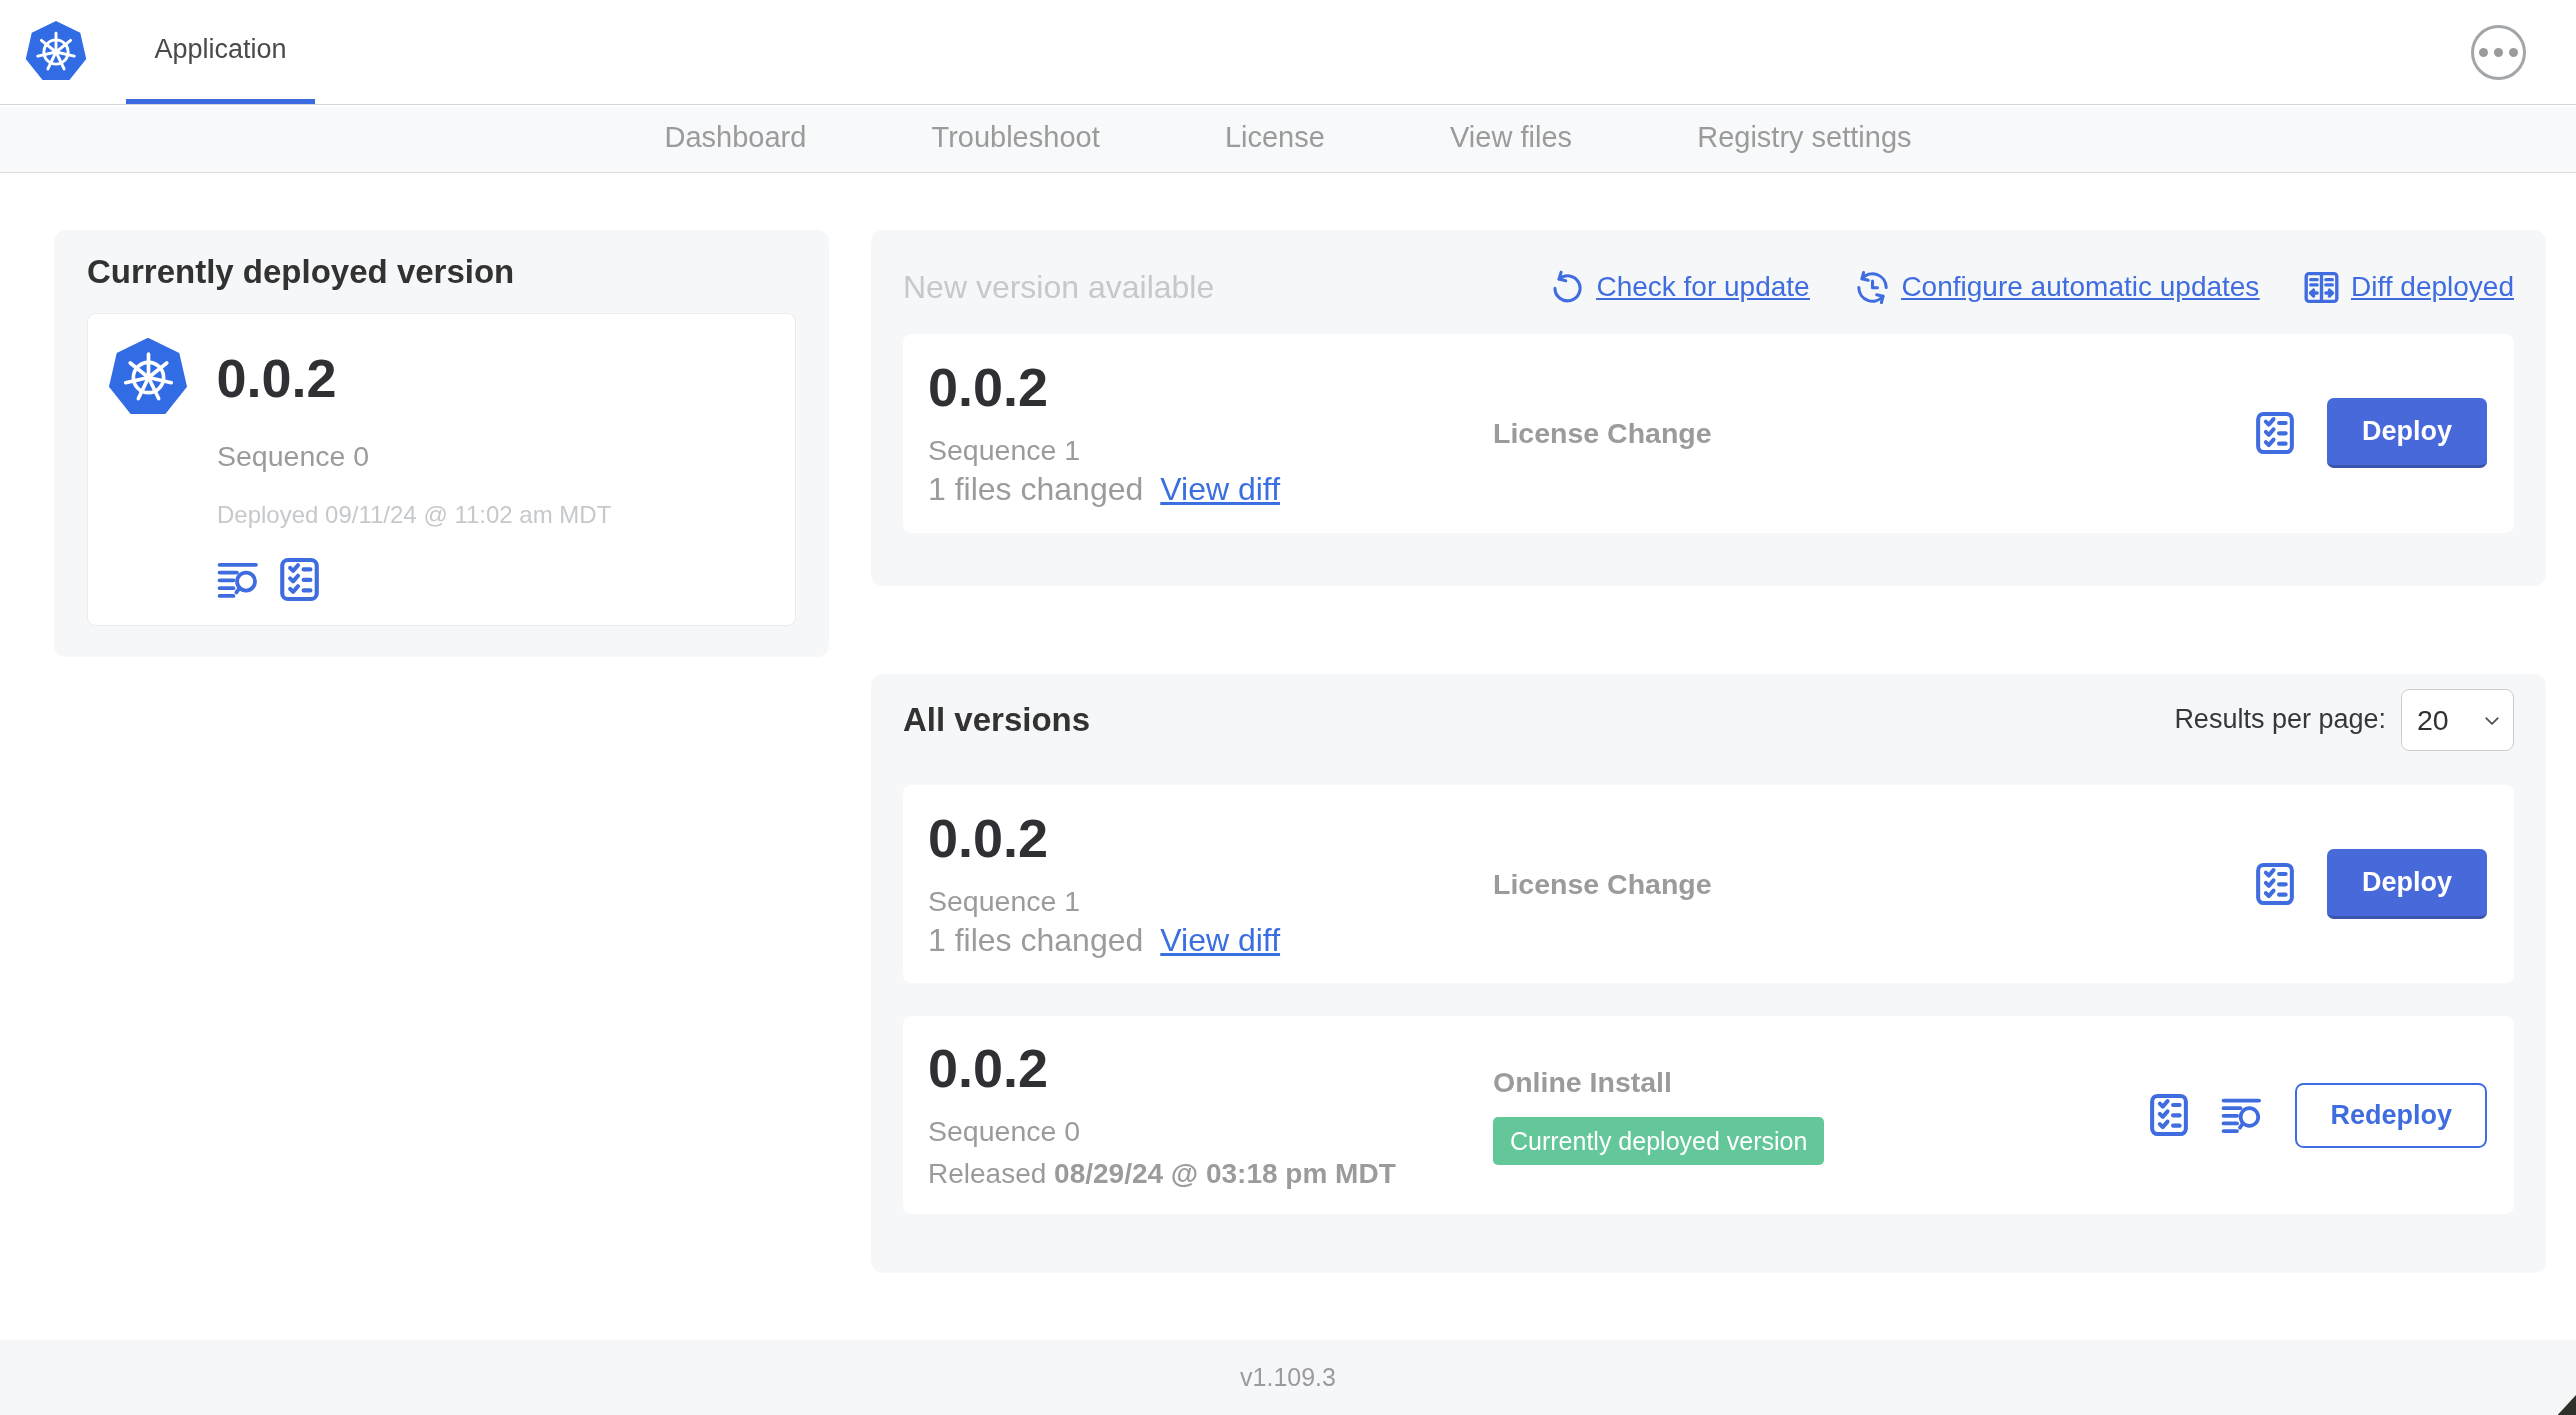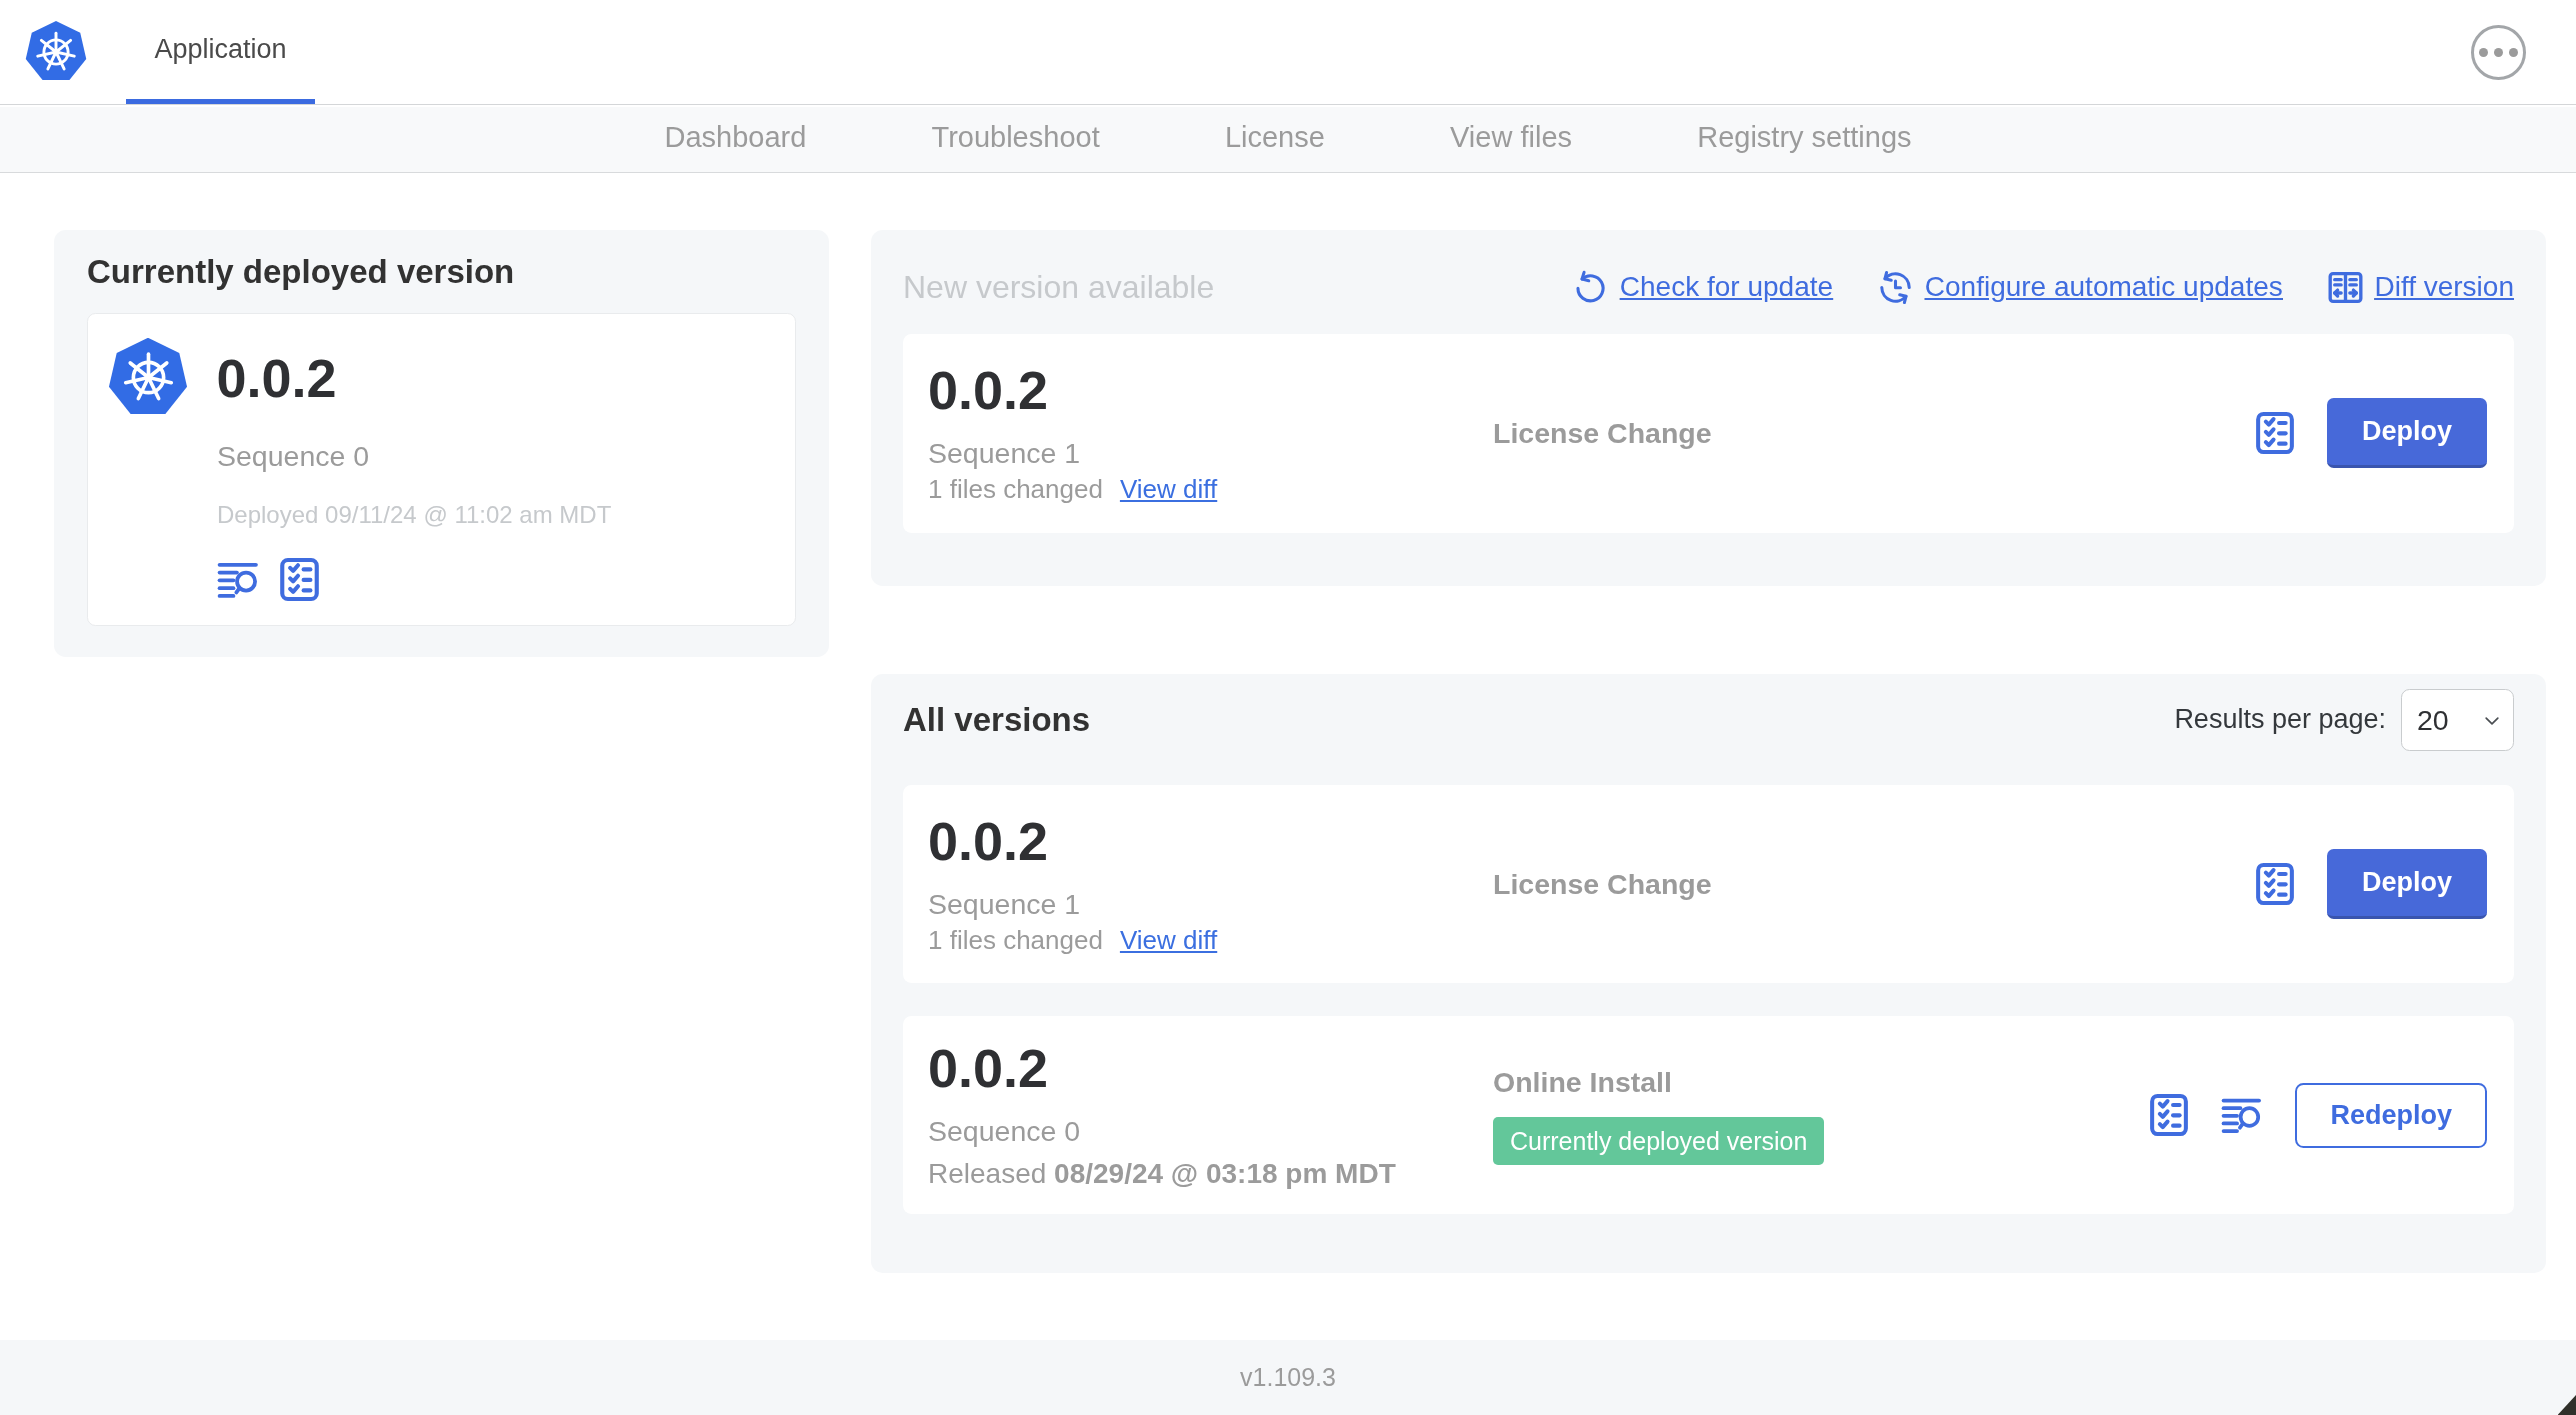--- a/index.html
+++ b/index.html
@@ -82,21 +82,21 @@
   .nv-link svg { width:35px; height:35px; flex:0 0 auto; }
   .nv-link span { font-size:28px; font-weight:500; text-decoration:underline; }
 
   .version-card {
     position:relative; background:#fff; border-radius:8.4px; height:199px;
     margin-top:18.4px; display:flex; align-items:center; padding:0 27px 0 25px;
   }
   .vc-left { display:flex; flex-direction:column; justify-content:center; }
   .vc-version { font-size:54px; font-weight:700; color:#2f3033; line-height:1.05; }
   .vc-seq { font-size:28.5px; color:#9b9b9b; margin-top:18.4px; }
-  .vc-files { font-size:26px; color:#9b9b9b; margin-top:4px; display:flex; gap:17px; align-items:baseline; }
+  .vc-files { font-size:32px; color:#9b9b9b; margin-top:4px; display:flex; gap:17px; align-items:baseline; }
   .view-diff { color:#3b6fe0; font-weight:500; text-decoration:underline; cursor:pointer; }
   .vc-released { font-size:28px; color:#9b9b9b; margin-top:10px; }
   .vc-released b { font-weight:700; }
   .vc-mid { position:absolute; left:590px; top:0; bottom:0; display:flex; flex-direction:column; justify-content:center; align-items:flex-start; gap:18.4px; }
   .vc-source { font-size:28.5px; font-weight:600; color:#9b9b9b; }
   .badge { font-size:25px; color:#fff; background:#63c79a; padding:9.2px 17px; border-radius:5px; }
   .vc-actions { margin-left:auto; display:flex; align-items:center; gap:30px; color:#3f6cdf; }
   .icon-btn { display:flex; cursor:pointer; color:#3f6cdf; background:none; border:none; }
   .icon-btn svg { width:44px; height:44px; }
   .btn-primary {
@@ -264,21 +264,21 @@
       <a class="nv-link">
         <svg viewBox="0 0 24 24">
             <use href="#i-clockrefresh"></use>
           </svg>
         <span>Configure automatic updates</span>
       </a>
       <a class="nv-link">
         <svg viewBox="0 0 24 24">
             <use href="#i-diff"></use>
           </svg>
-        <span>Diff version</span>
+        <span>Diff deployed</span>
       </a>
     </div>
   </div>
 
   <div class="version-card">
     <div class="vc-left">
       <div class="vc-version">0.0.2</div>
       <div class="vc-seq">Sequence 1</div>
       <div class="vc-files">
         <span>1 files changed</span>

